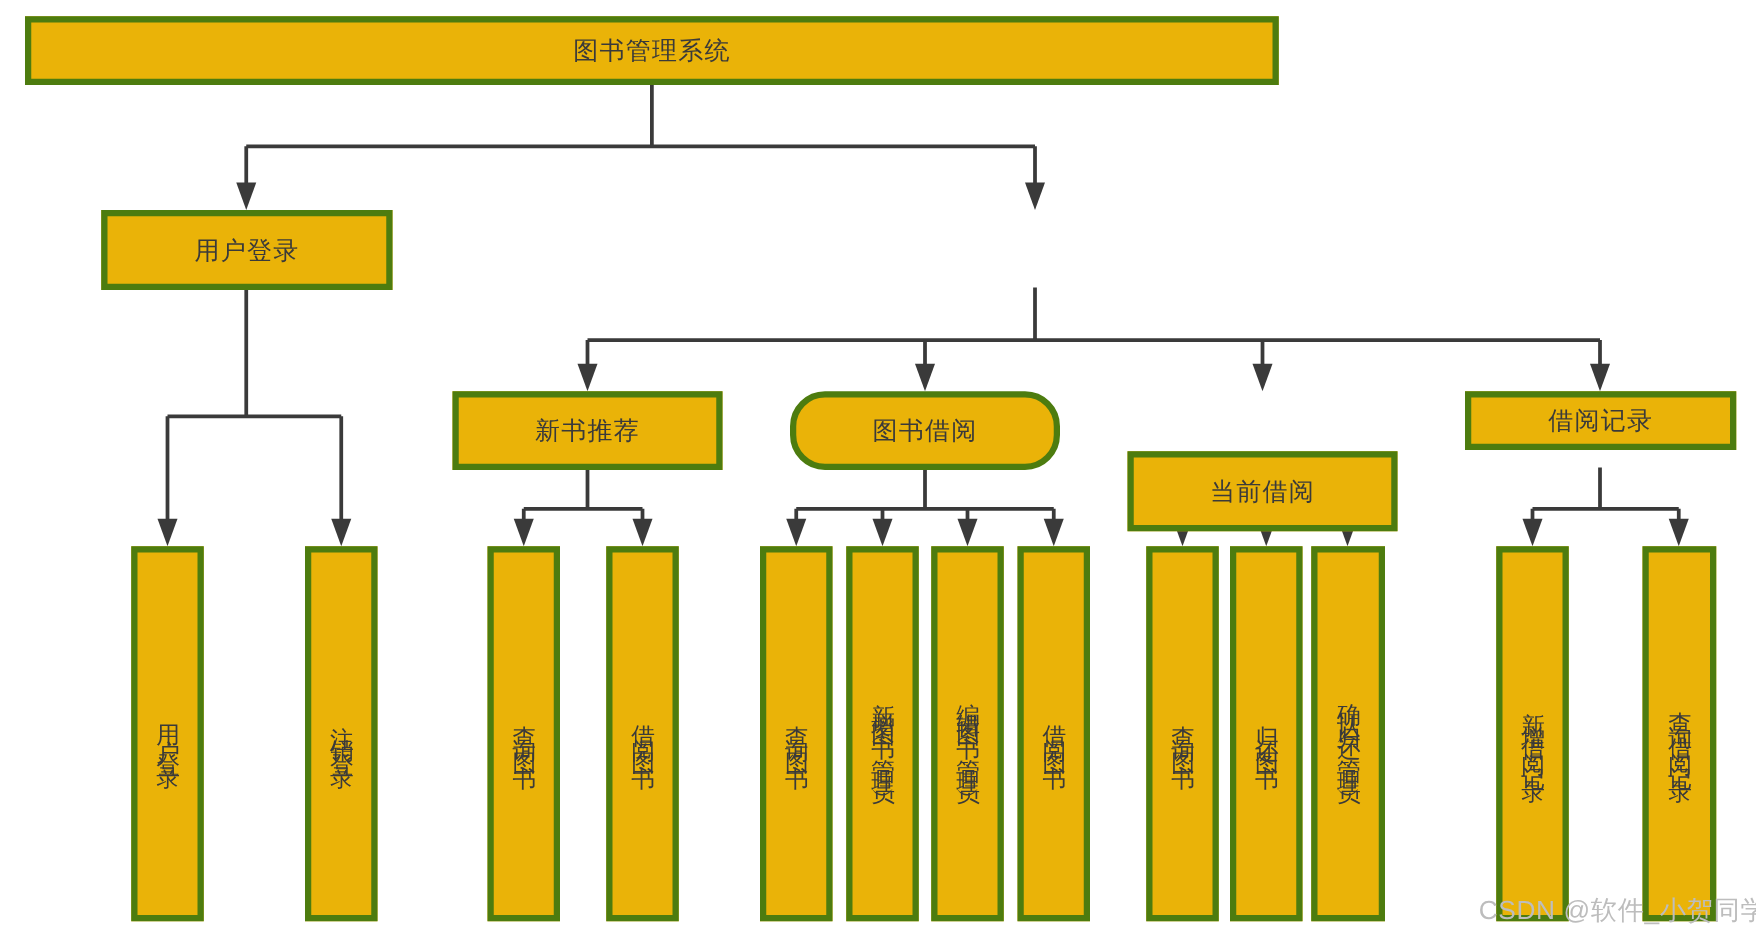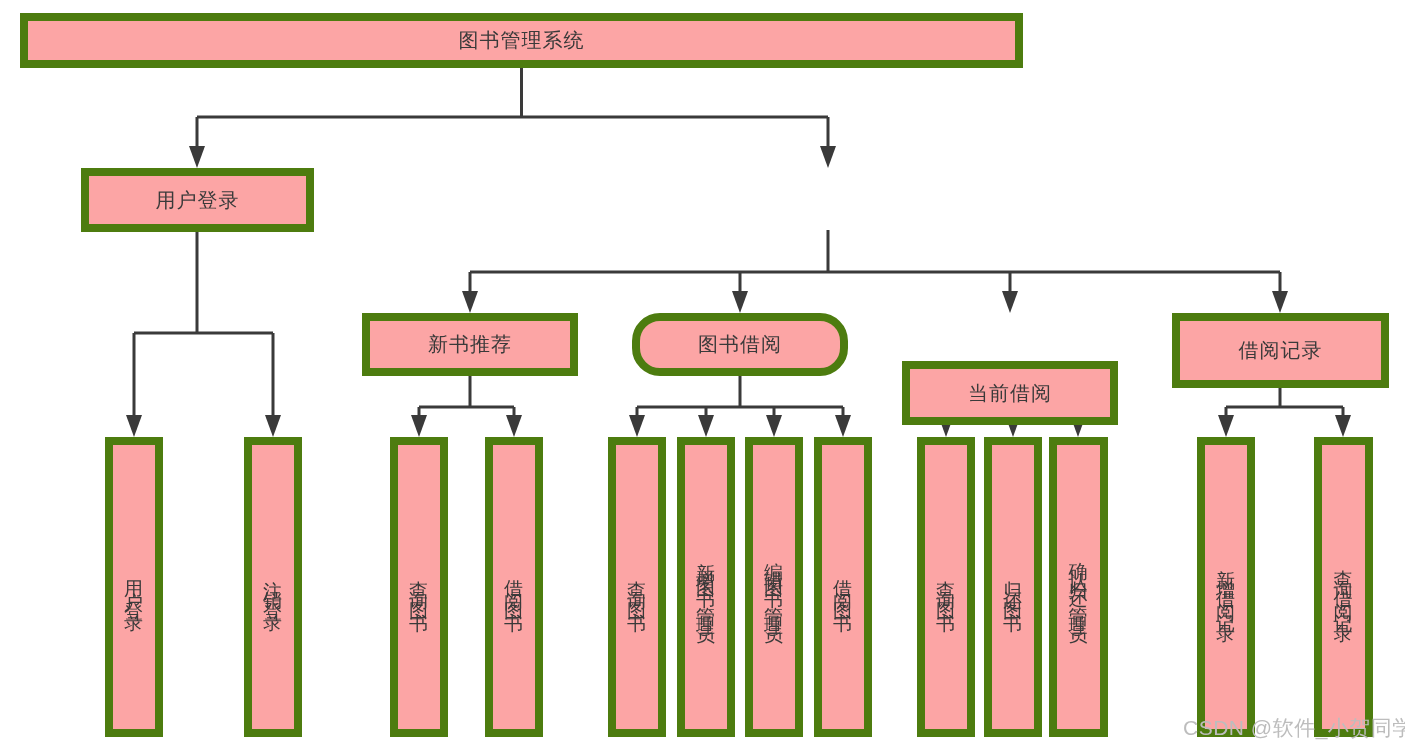--- a/index.html
+++ b/index.html
@@ -12,22 +12,22 @@
     font-family: "Liberation Sans", "DejaVu Sans", sans-serif;
   }
   svg.connectors {
     position: absolute;
     left: 0; top: 0;
     z-index: 0;
   }
   .node {
     position: absolute;
     box-sizing: border-box;
-    border: 8px solid #4d7c0f;
-    background: #fca5a5;
+    border: 5px solid #4d7c0f;
+    background: #eab308;
     color: #3a3a3a;
     display: flex;
     align-items: center;
     justify-content: center;
     z-index: 1;
   }
   .h-node {
     font-size: 20px;
     letter-spacing: 1px;
     white-space: nowrap;
@@ -88,21 +88,21 @@
     </g>
   </svg>
 
   <div class="node h-node" style="left:20px; top:13px; width:1003px; height:55px;">图书管理系统</div>
 
   <div class="node h-node" style="left:81px; top:168px; width:233px; height:64px;">用户登录</div>
 
   <div class="node h-node" style="left:362px; top:313px; width:216px; height:63px;">新书推荐</div>
   <div class="node h-node" style="left:632px; top:313px; width:216px; height:63px;border-radius:28px;">图书借阅</div>
   <div class="node h-node" style="left:902px; top:313px; width:216px; height:64px;margin-top:48px;">当前借阅</div>
-  <div class="node h-node" style="left:1172px; top:313px; width:217px; height:75px;">借阅记录</div>
+  <div class="node h-node" style="left:1172px; top:313px; width:217px; height:47px;">借阅记录</div>
 
   <div class="node v-node" style="left:105px; top:437px; width:58px; height:300px;">用户登录</div>
   <div class="node v-node" style="left:244px; top:437px; width:58px; height:300px;">注销登录</div>
 
   <div class="node v-node" style="left:390px; top:437px; width:58px; height:300px;">查询图书</div>
   <div class="node v-node" style="left:485px; top:437px; width:58px; height:300px;">借阅图书</div>
 
   <div class="node v-node" style="left:608px; top:437px; width:58px; height:300px;">查询图书</div>
   <div class="node v-node long" style="left:677px; top:437px; width:58px; height:300px;">新增图书（管理员）</div>
   <div class="node v-node long" style="left:745px; top:437px; width:58px; height:300px;">编辑图书（管理员）</div>

